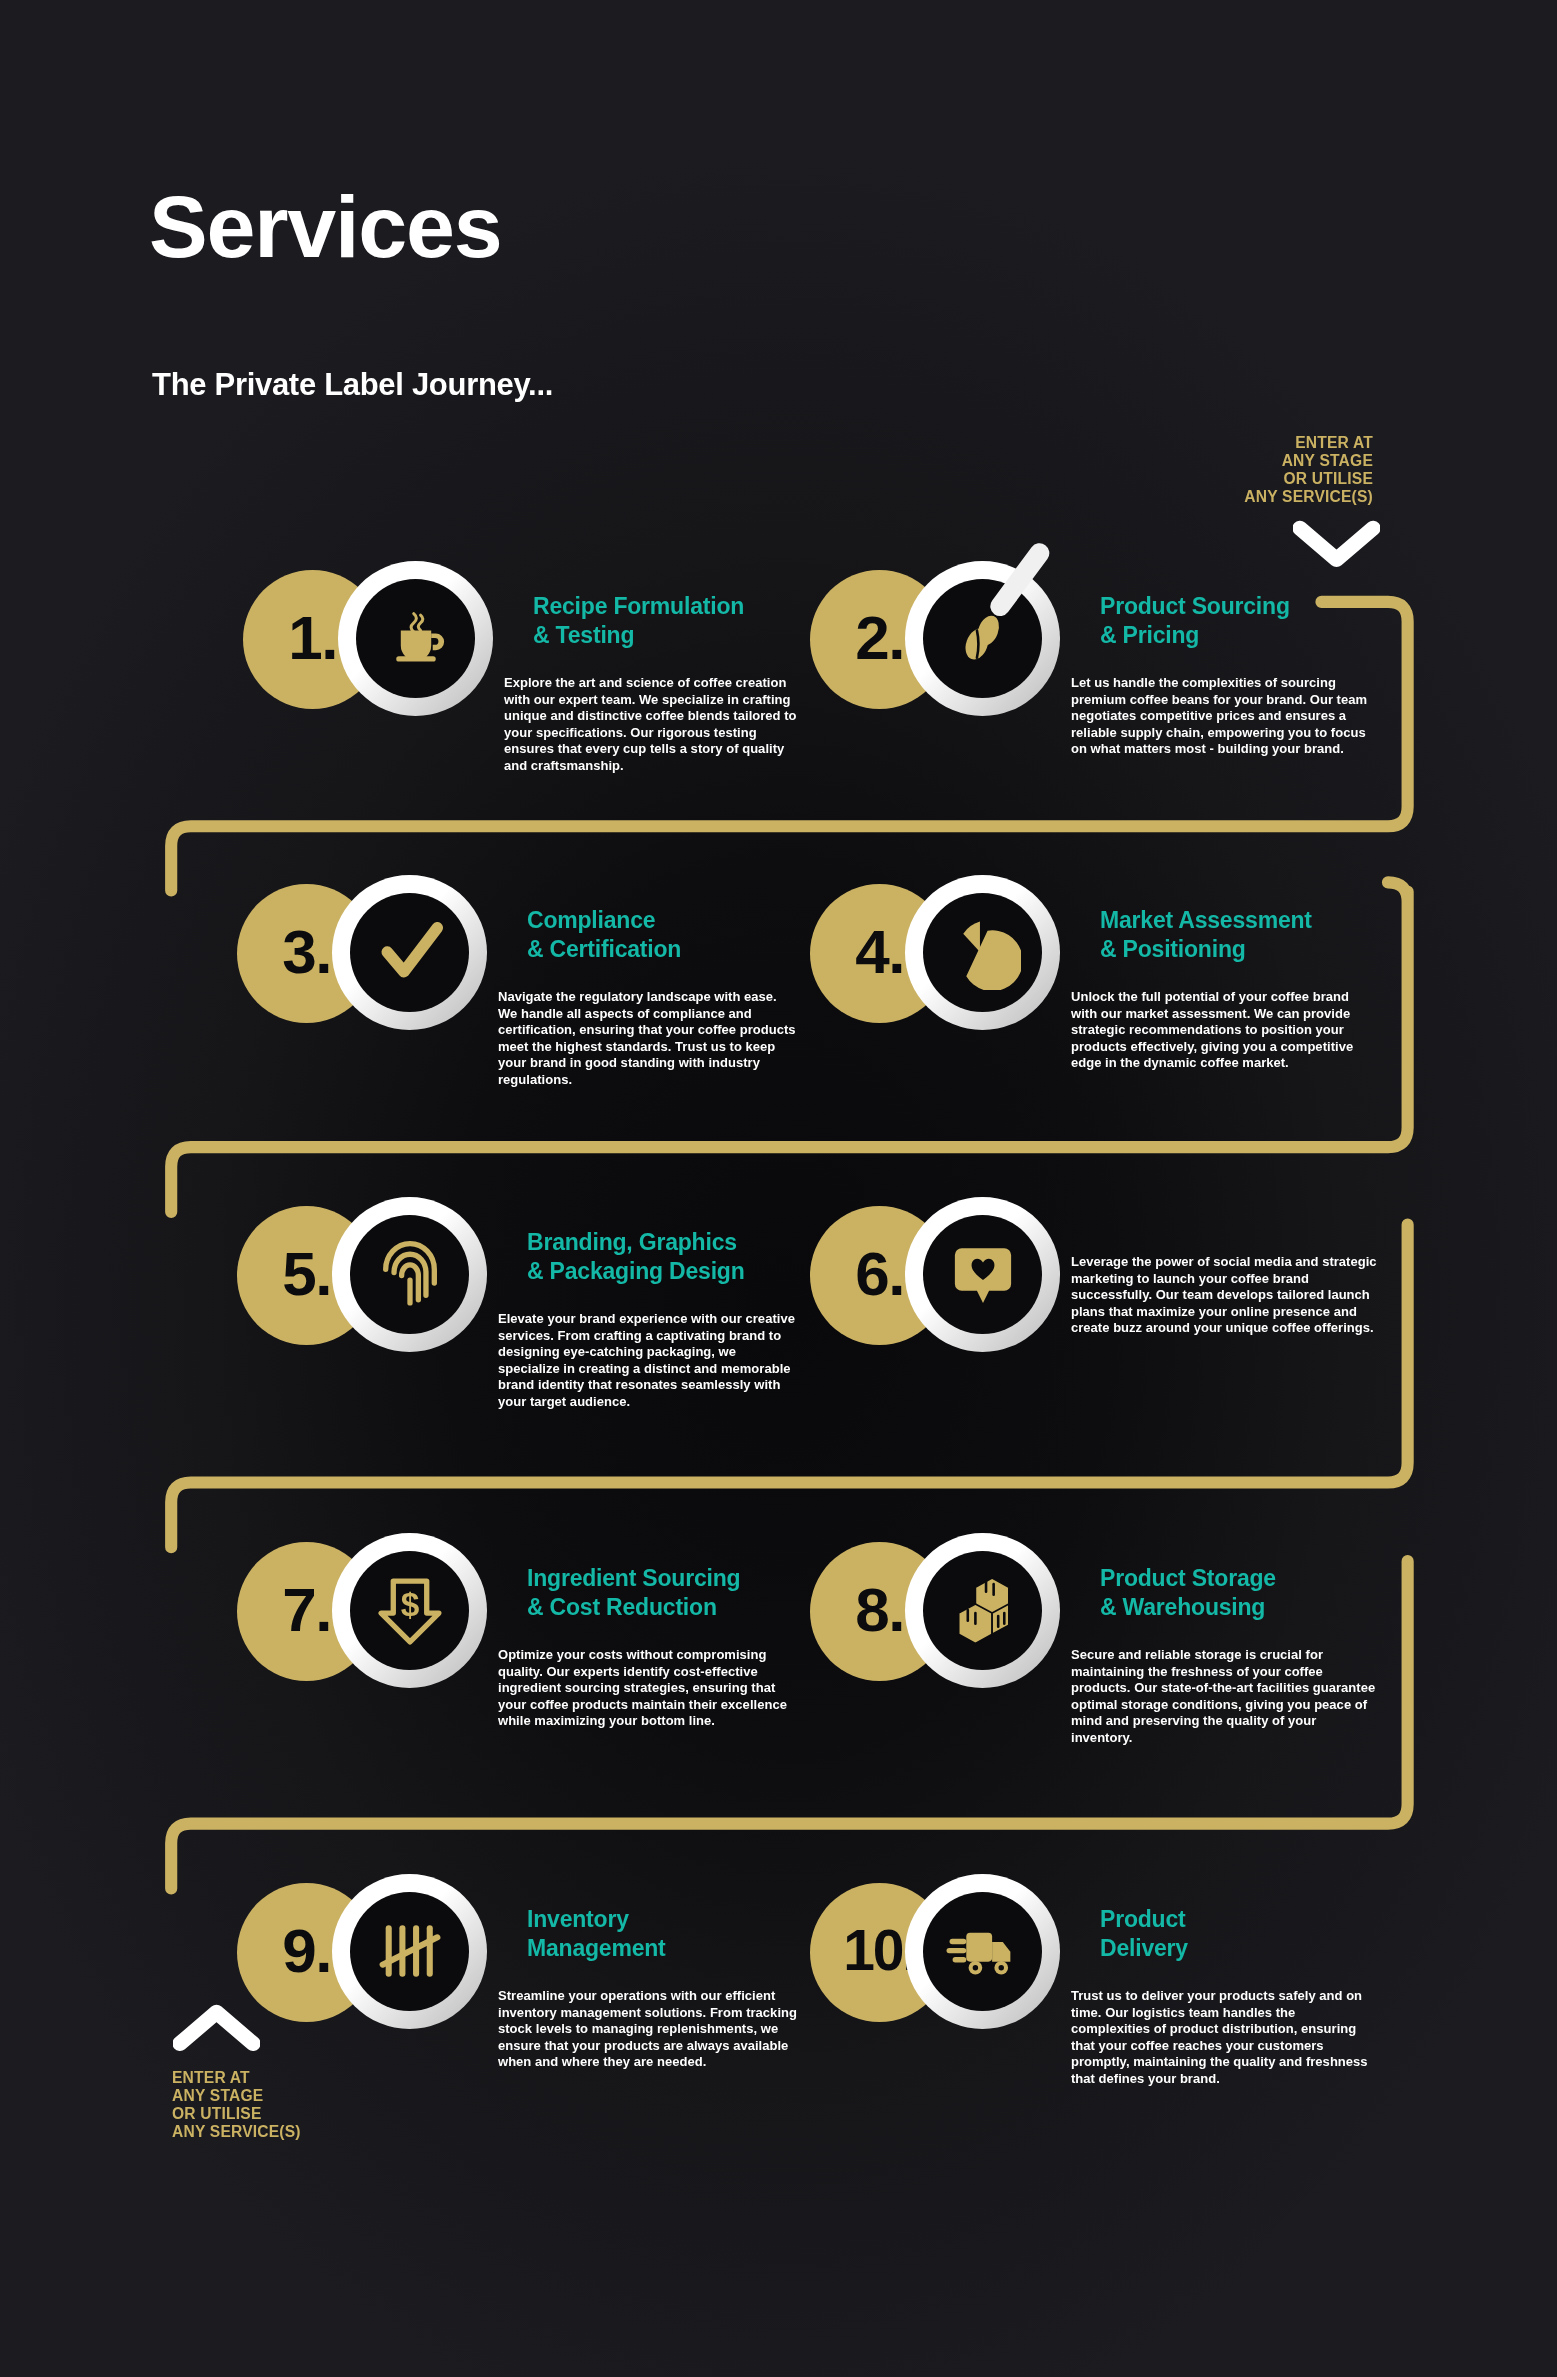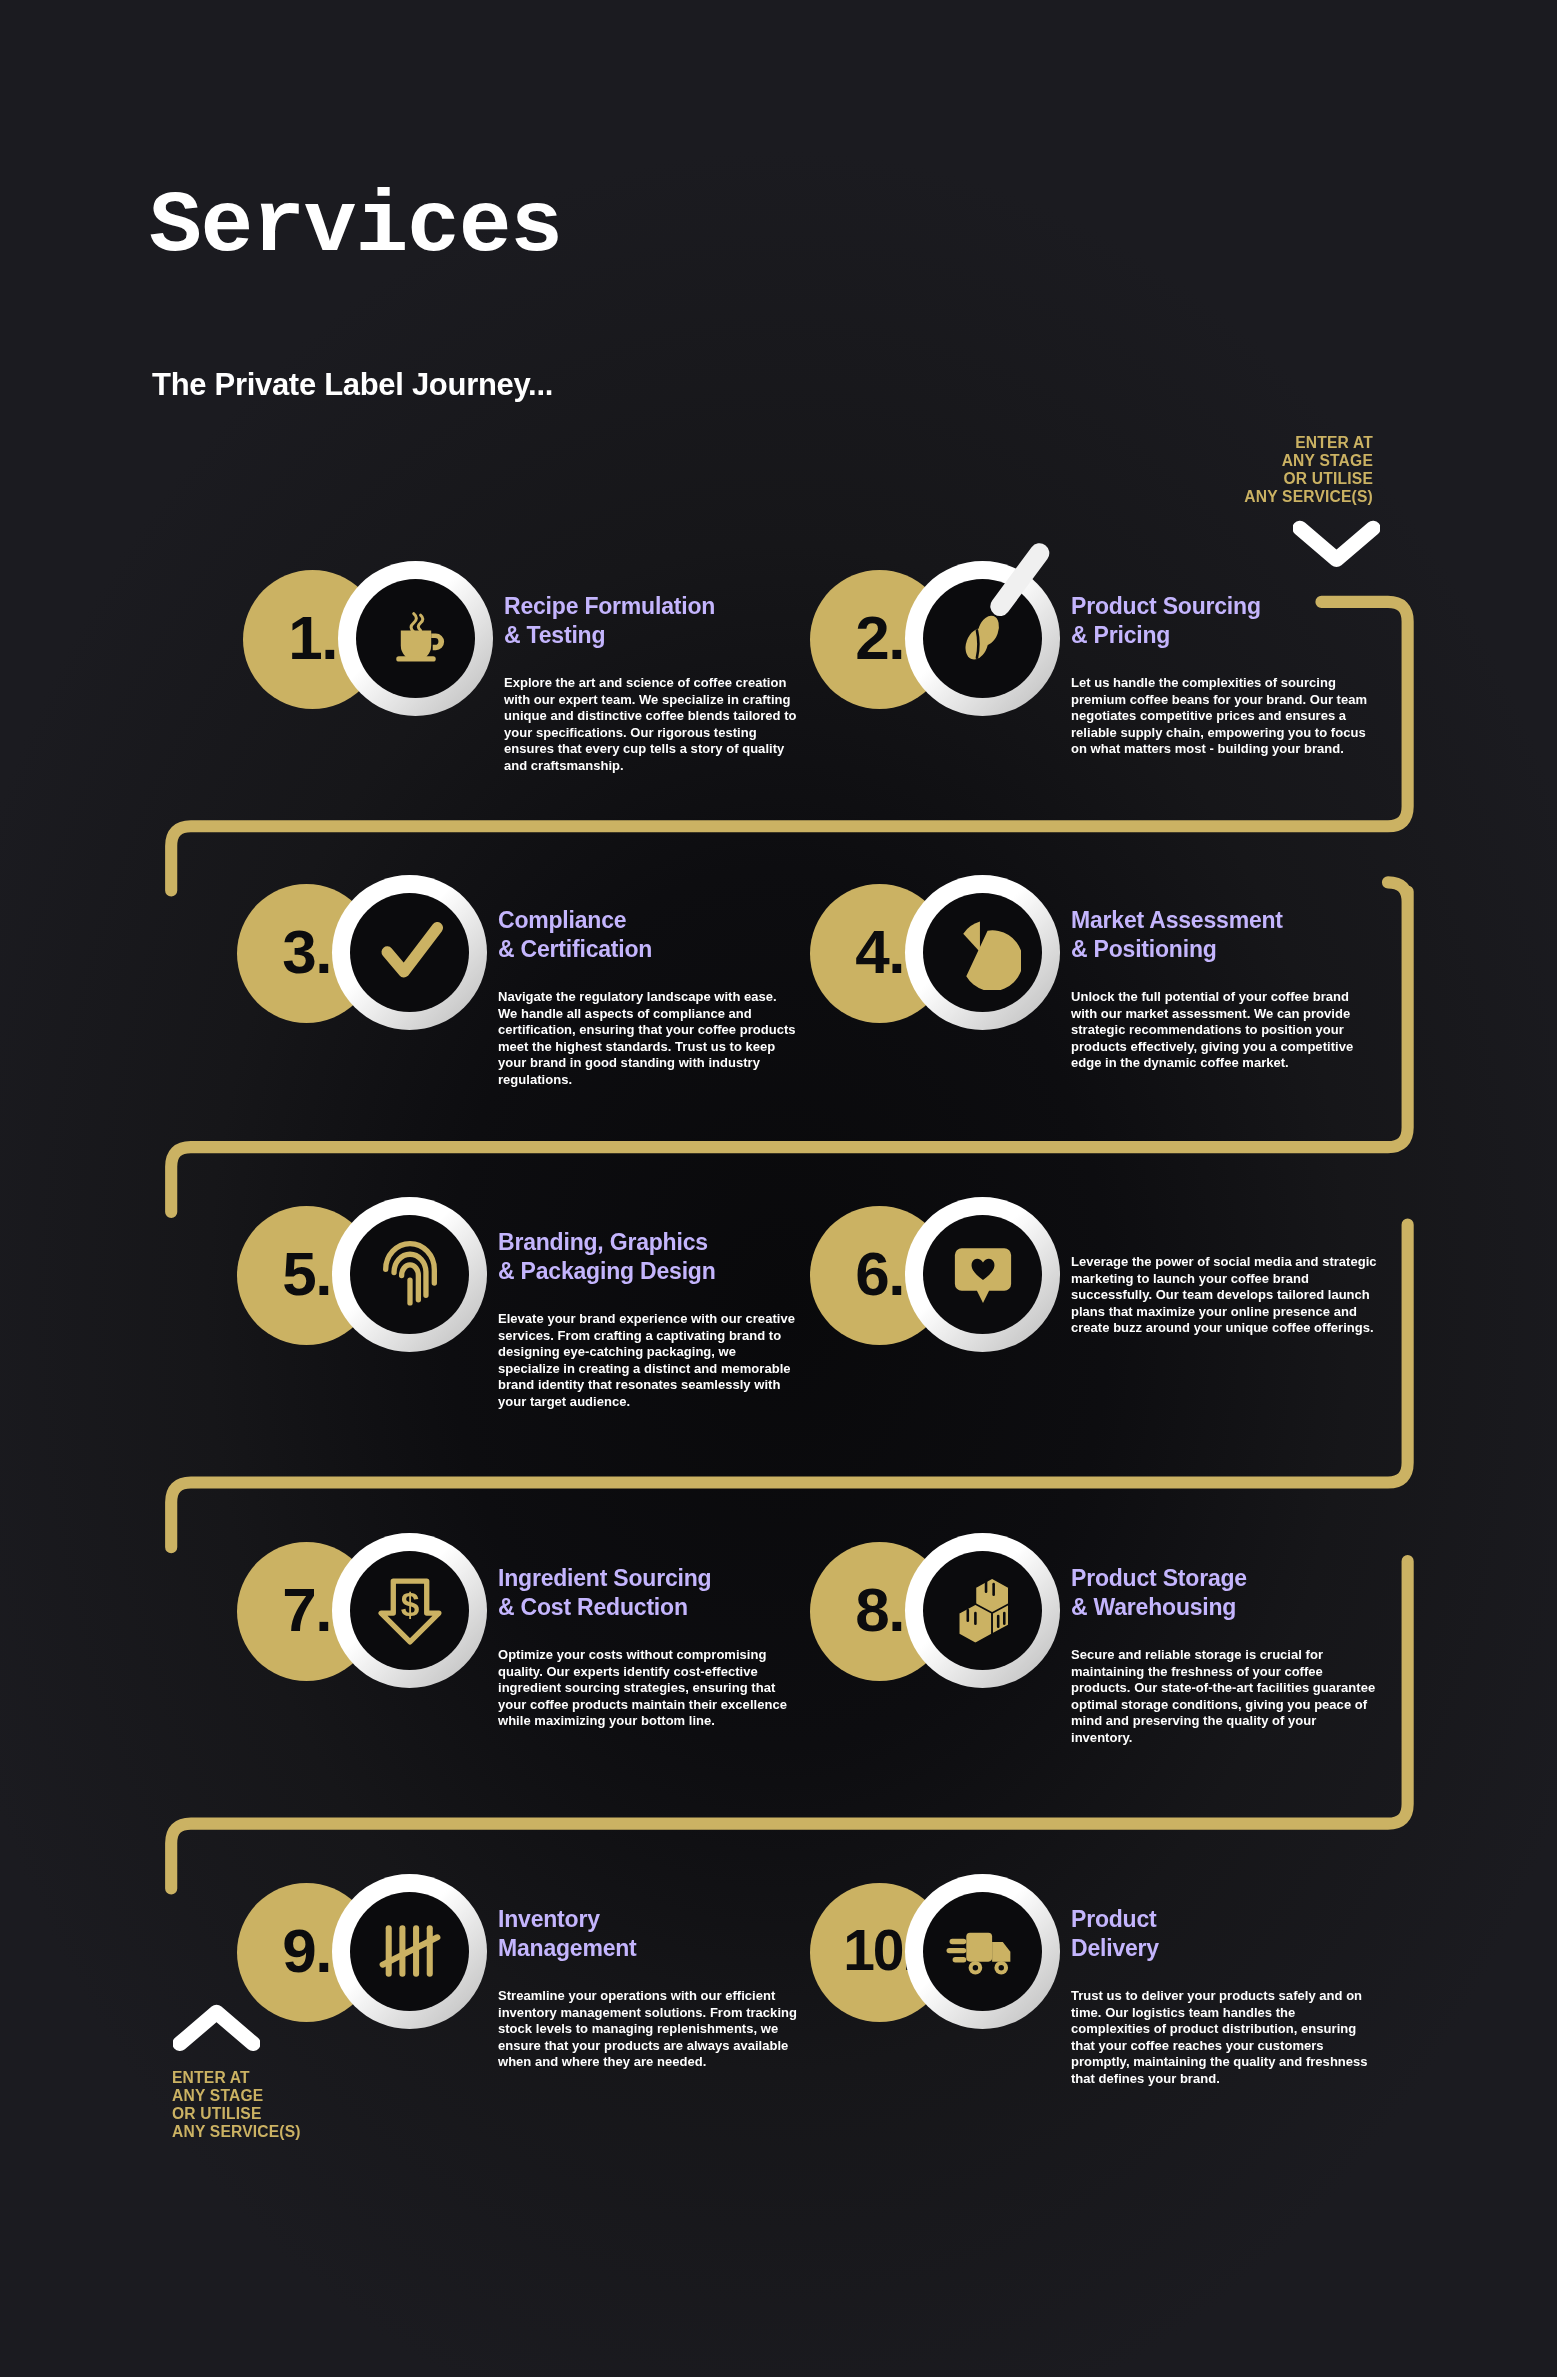--- a/index.html
+++ b/index.html
@@ -15,21 +15,21 @@
     background:
       radial-gradient(ellipse 867px 1157px at 50% 55%, #09090b 0%, #0d0d10 38%, #161619 66%, #1b1b20 100%),
       linear-gradient(180deg,#1b1b20 0%, #141417 40%, #141417 60%, #1b1b20 100%);
   }
   #wrap { position:absolute; inset:0; }
 
   
   .h-title {
     position:absolute; left:149px; top:183px;
     font-size:88px; font-weight:800; letter-spacing:-1.2px;
-    line-height:1; color:#ffffff;font-family:Liberation Mono, monospace;
+    line-height:1; color:#ffffff;
   }
   .h-sub {
     position:absolute; left:152px; top:367px;
     font-size:31px; font-weight:700; letter-spacing:-0.3px; color:#ffffff;
   }
 
   
   .enter {
     position:absolute; color:#CBB263;
     font-size:15.6px; font-weight:700; line-height:1.16;
@@ -68,22 +68,22 @@
   }
   .iconring .hole {
     width:119px; height:119px; border-radius:50%;
     background:#0b0b0d;
     display:flex; align-items:center; justify-content:center;
   }
   .iconring .hole svg { width:76px; height:76px; display:block; }
 
   .txt { position:absolute; left:261px; top:22px; width:301px; }
   .h3 {
-    font-size:23px; font-weight:800; line-height:1.24; color:#c4b5fd;
-    letter-spacing:-0.2px; white-space:pre-line;
+    font-size:23px; font-weight:800; line-height:1.24; color:#14b8a6;
+    letter-spacing:-0.2px; white-space:pre-line;margin-left:29px;
   }
   .body {
     margin-top:26px;
     font-size:13px; font-weight:600; line-height:1.27; color:#fff;
     letter-spacing:0.03px;
   }
   .col-r .txt { left:261px; width:307px; }
 </style>
 </head>
 <body>

